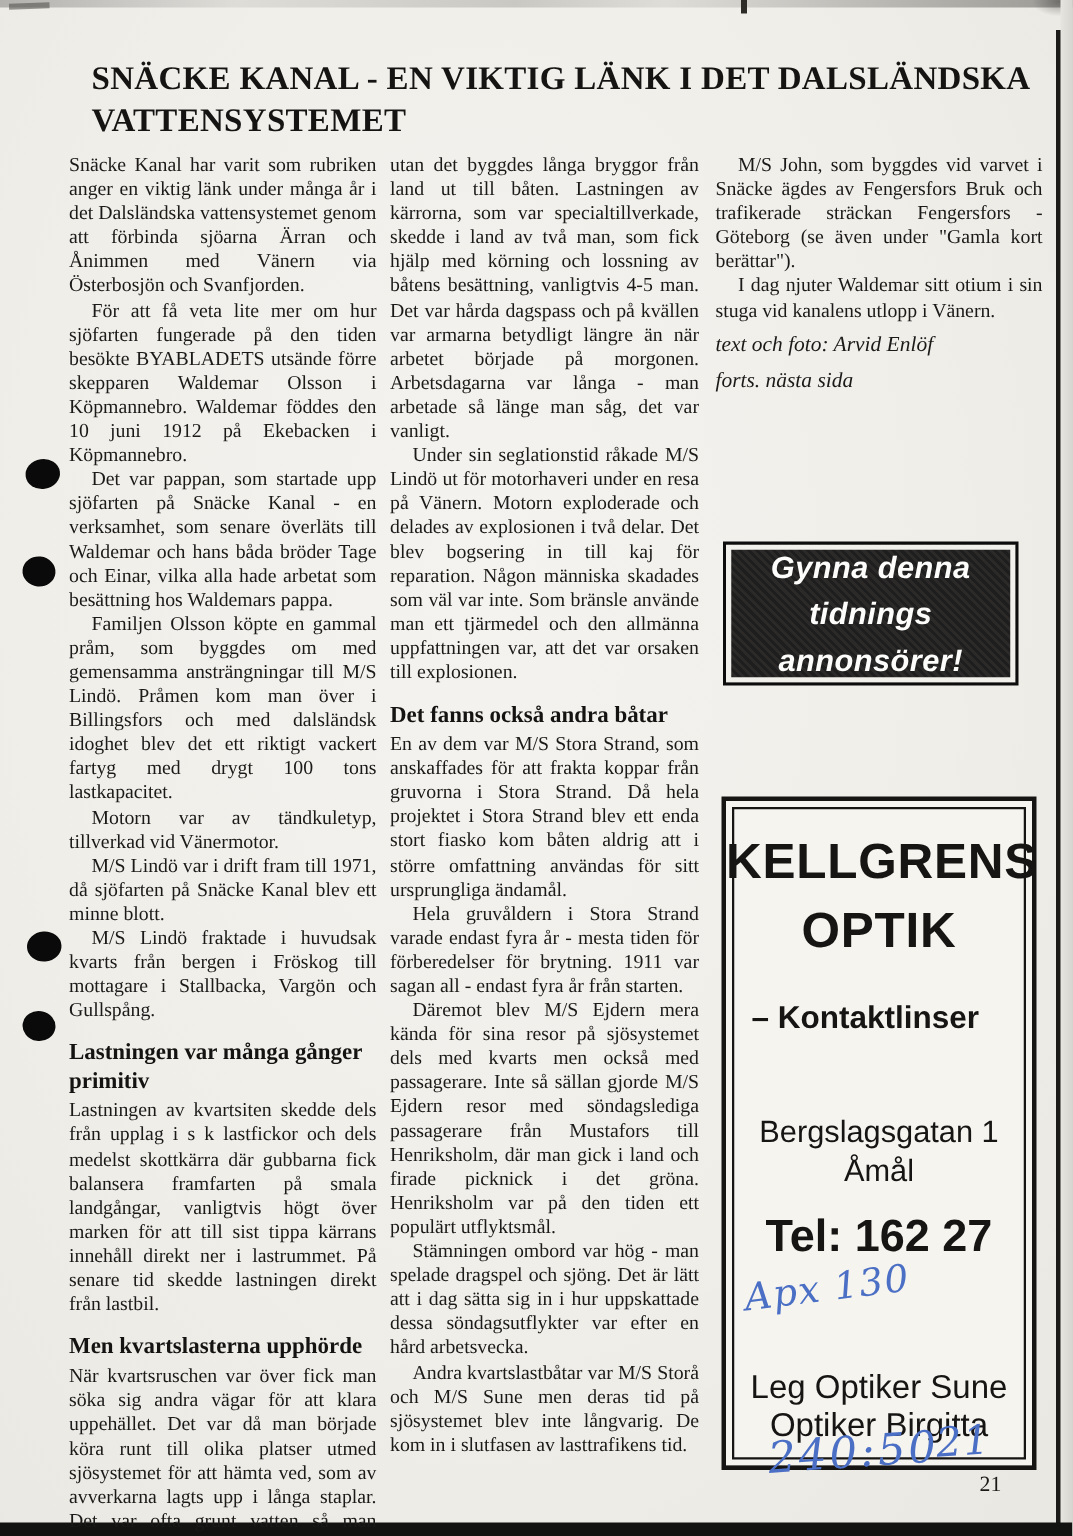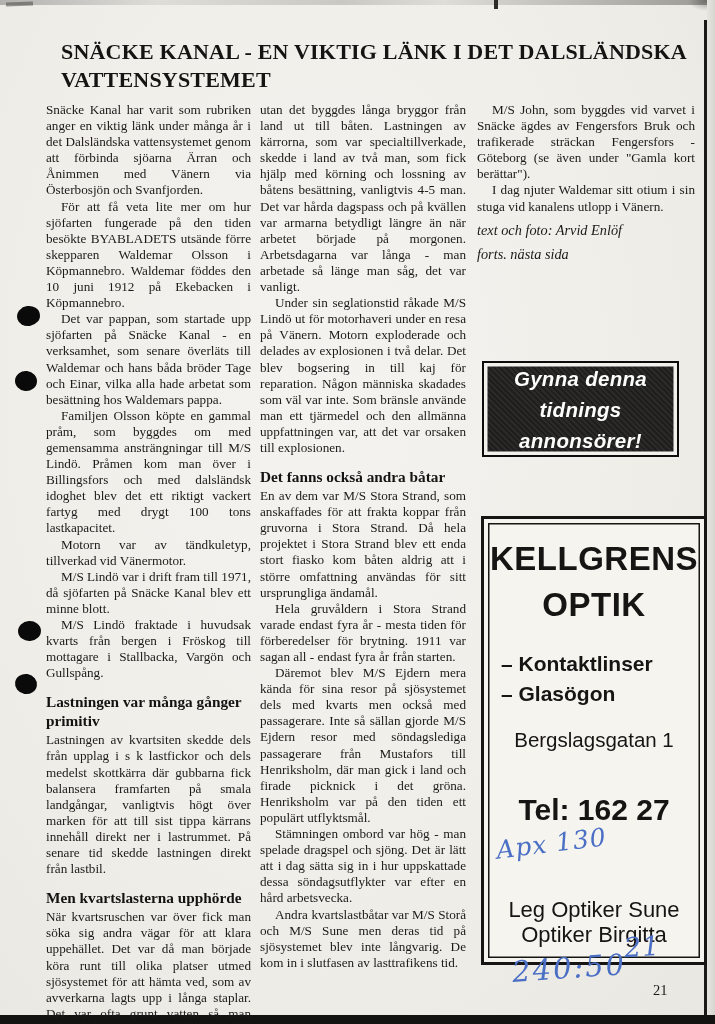--- a/index.html
+++ b/index.html
@@ -47,24 +47,24 @@
   .promo { position:absolute; left:482px; top:361px; width:193px; height:92px;
     border:2.5px solid #0c0c0c;
     background:repeating-linear-gradient(45deg,#1e1e1e 0 2px,#2b2a29 2px 4px);
     box-shadow: inset 0 0 0 3.5px #f2f0eb;
     display:flex; flex-direction:column; align-items:center; justify-content:center;
     gap:4px; text-align:center; }
   .promo-line { color:#fdfdfc; font-family:"Liberation Sans", sans-serif;
     font-weight:bold; font-style:italic; font-size:20.5px; line-height:27px; letter-spacing:.3px; }
 
   
-  .ad { position:absolute; left:481px; top:516px; width:204px; height:443px;
+  .ad { position:absolute; left:481px; top:531px; width:204px; height:443px;
     border:3px solid #161514; background:#f6f4ef;
     box-shadow: inset 0 0 0 4px #f6f4ef, inset 0 0 0 5.5px #161514;
-    font-family:"Liberation Sans", sans-serif; color:#161514; text-align:center;padding-left:16px; }
+    font-family:"Liberation Sans", sans-serif; color:#161514; text-align:center; }
   .ad-name { position:absolute; left:0; width:100%; font-weight:bold; font-size:33px; line-height:36px; letter-spacing:.5px; }
   .ad-name.n1 { top:22px; }
   .ad-name.n2 { top:68px; }
   .ad-items { position:absolute; left:17px; top:130px; text-align:left;
     font-weight:bold; font-size:21px; line-height:30px; }
   .ad-address { position:absolute; left:0; top:208px; width:100%; font-size:20.5px; line-height:26px; }
   .ad-phone { position:absolute; left:0; top:274px; width:100%; font-weight:bold; font-size:30px; }
   .ad-staff { position:absolute; left:0; top:378px; width:100%; font-size:22px; line-height:25px; }
 
   
@@ -133,24 +133,24 @@
     <div class="promo-line">Gynna denna</div>
     <div class="promo-line">tidnings</div>
     <div class="promo-line">annonsörer!</div>
   </div>
 
   <div class="ad">
     <div class="ad-name n1">KELLGRENS</div>
     <div class="ad-name n2">OPTIK</div>
     <div class="ad-items">
       <div>– Kontaktlinser</div>
-      <div>– Glasögon</div>
     </div>
     <div class="ad-address">
       <div>Bergslagsgatan 1</div>
+      <div>Åmål</div>
     </div>
     <div class="ad-phone">Tel: 162 27</div>
     <div class="hand apx">Apx 130</div>
     <div class="ad-staff">
       <div>Leg Optiker Sune</div>
       <div>Optiker Birgitta</div>
     </div>
     <div class="hand hnum">21</div>
   </div>
 

